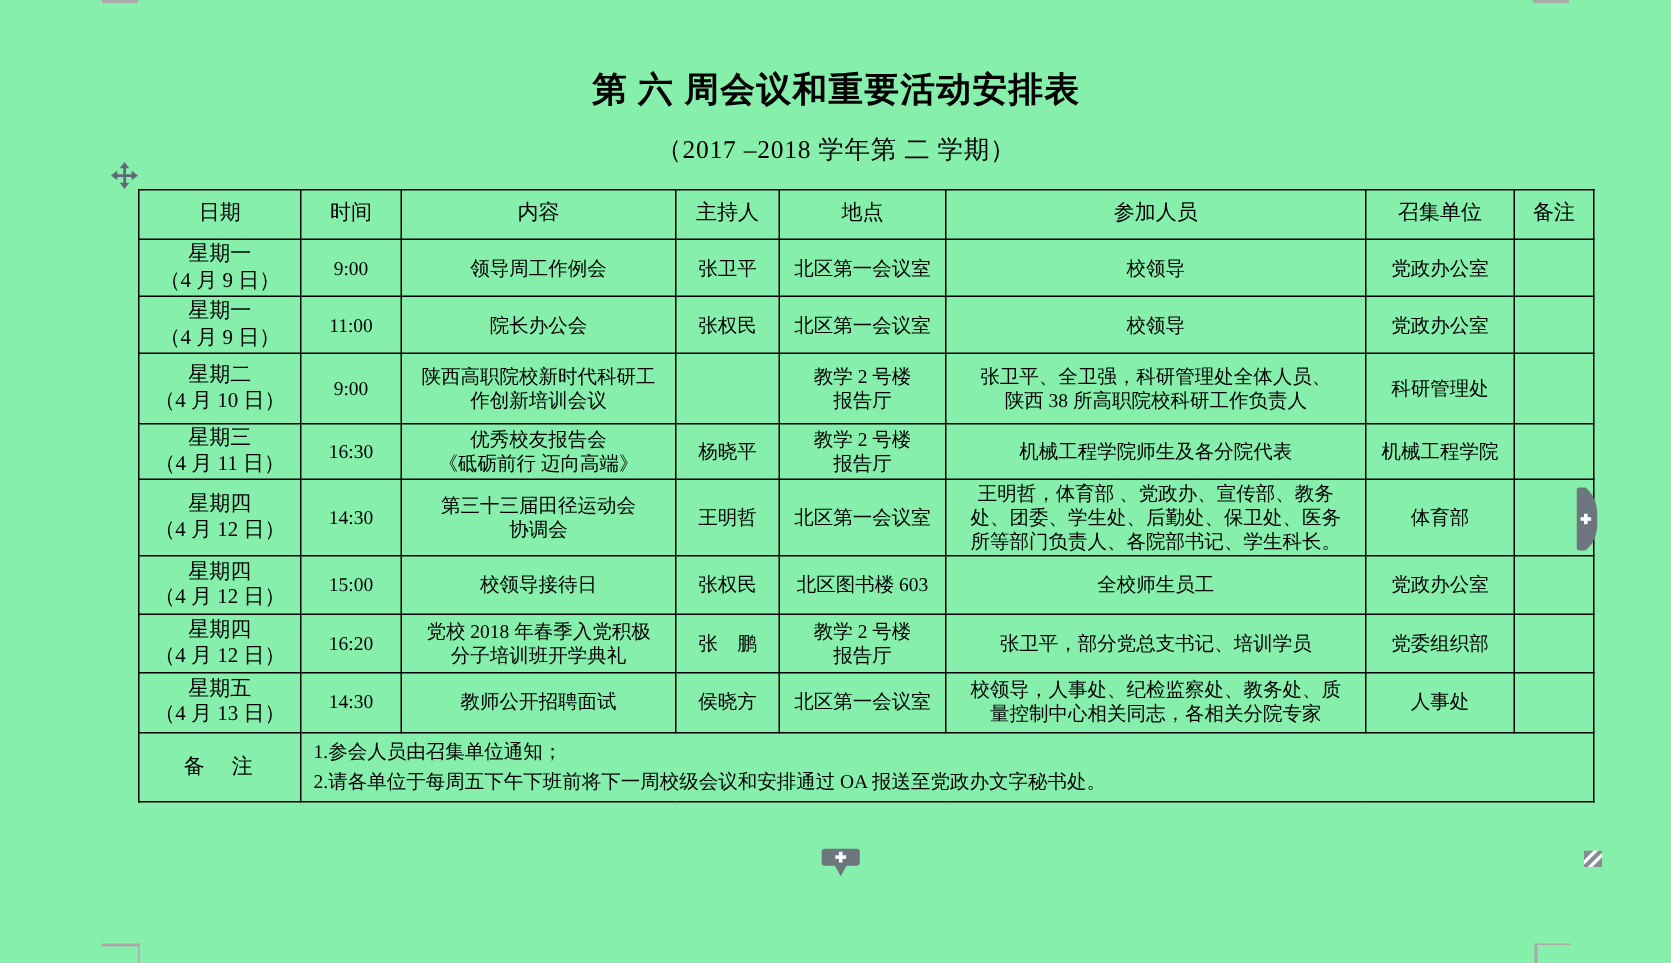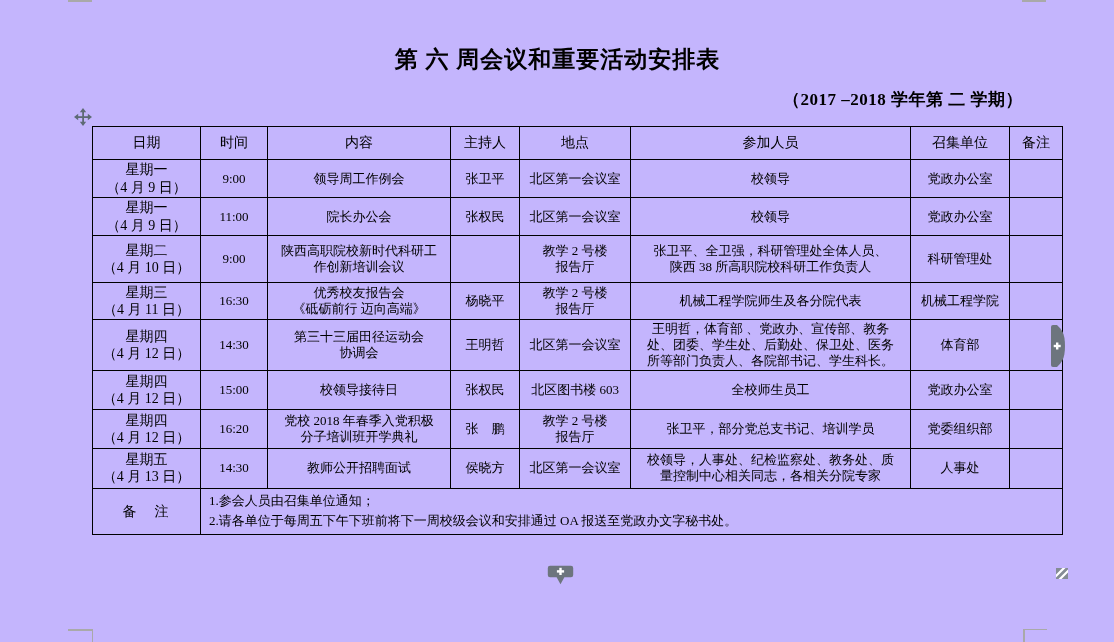--- a/index.html
+++ b/index.html
@@ -1,27 +1,27 @@
 <!DOCTYPE html>
 <html><head>
 <meta charset="utf-8">
 <style>
   html,body { margin:0; padding:0; background:#ffffff; }
   .screen {
-    position:relative; width:1114px; height:642px; background:#c4b5fd;
+    position:relative; width:1114px; height:642px; background:#86efac;
     overflow:hidden; color:#000;
     font-family:"Liberation Serif","DejaVu Serif",serif;
   }
   .doc-title {
     position:absolute; left:92px; top:44px; width:931px;
     text-align:center; font-size:23px; font-weight:bold; letter-spacing:1px;
   }
   .doc-subtitle {
     position:absolute; left:92px; top:88px; width:931px;
-    text-align:right; font-size:17px; font-weight:bold; letter-spacing:0.5px;
+    text-align:center; font-size:17px; font-weight:normal; letter-spacing:0.5px;
   }
   table.schedule {
     position:absolute; left:92px; top:126px; width:970px;
     border-collapse:collapse; table-layout:fixed;
   }
   .schedule th, .schedule td {
     border:1.5px solid #000; text-align:center; vertical-align:middle;
     font-weight:normal; font-size:13px; line-height:1.22; padding:1px 3px;
     white-space:pre-line; overflow:hidden;
   }

